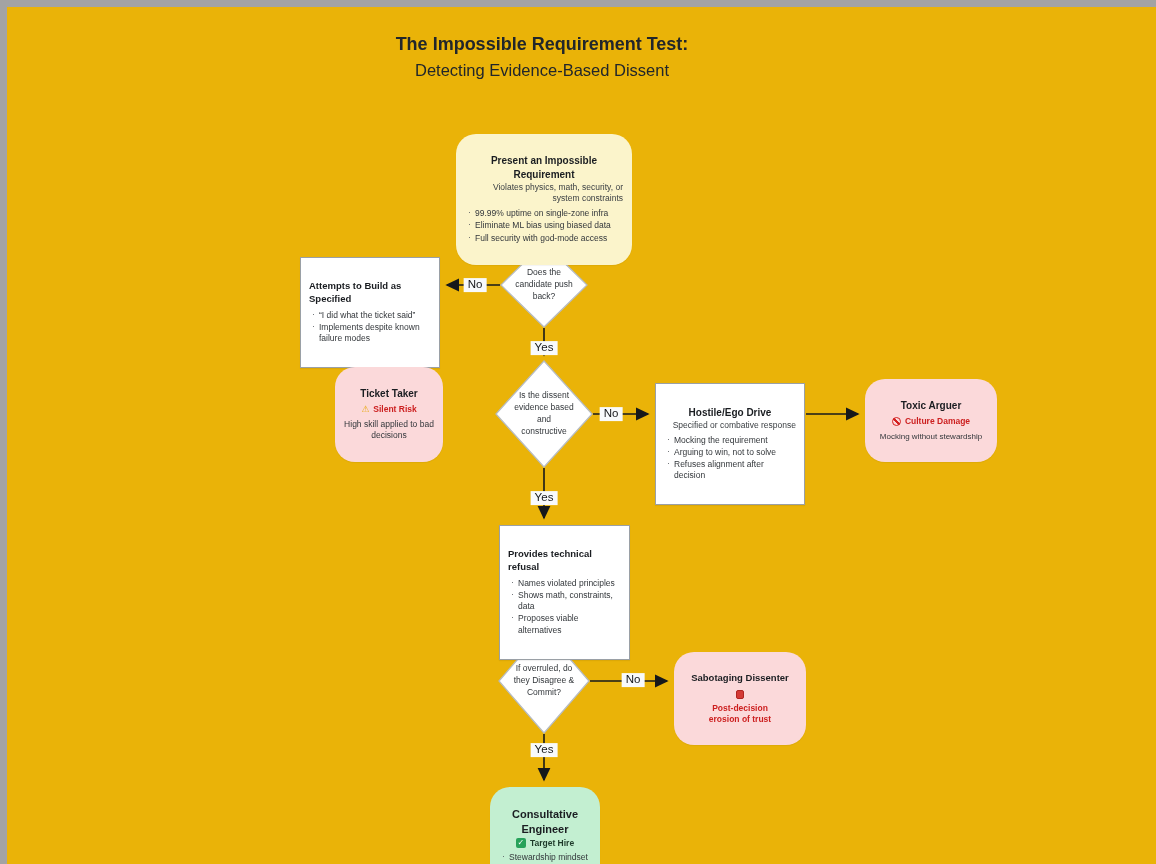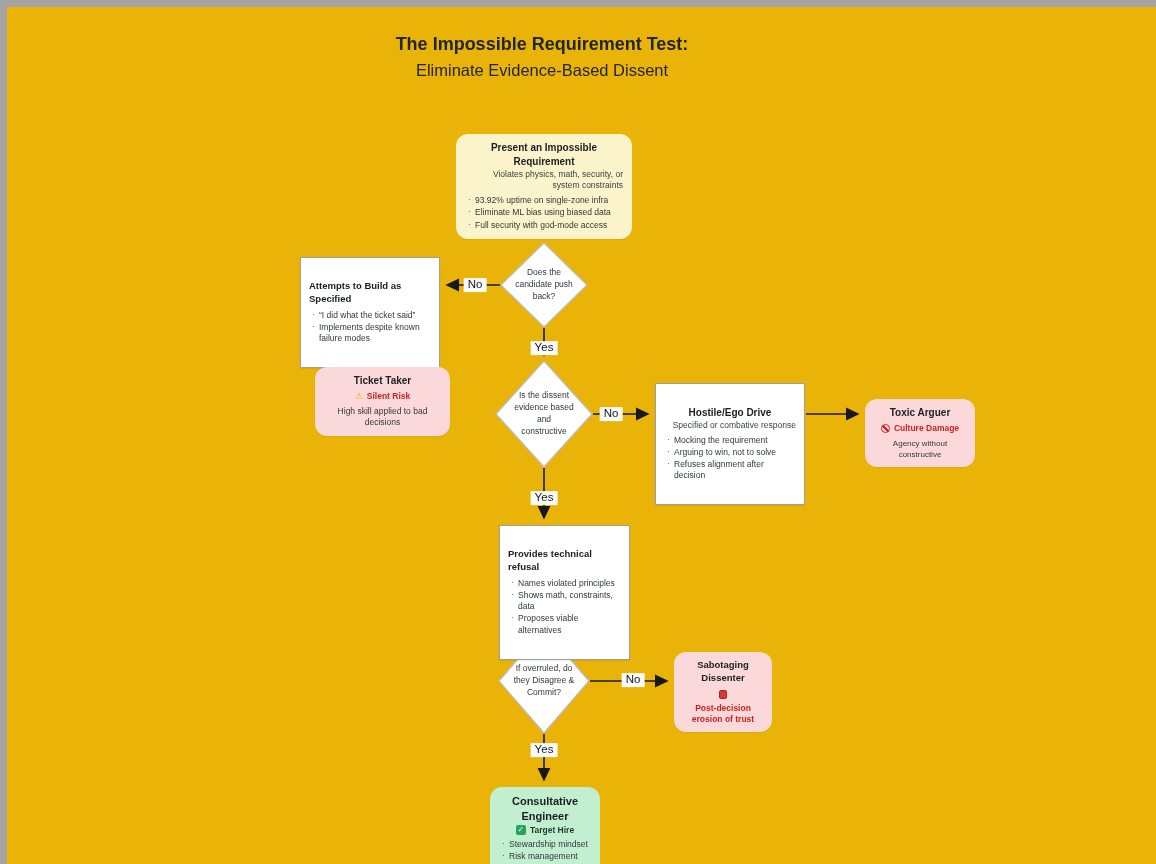--- a/index.html
+++ b/index.html
@@ -12,21 +12,21 @@
   .title-main{font-size:18px;font-weight:bold;color:#21262b;line-height:1.5;}
   .title-sub{font-size:16.5px;color:#21262b;line-height:1.5;}
 
   .edges{position:absolute;left:0;top:0;width:1154px;height:862px;}
 
   .node{position:absolute;box-sizing:border-box;}
   .card-white{
     background:#ffffff;border:1px solid #9aa0a6;padding:22px 8px;
     box-shadow:0 1px 1px rgba(0,0,0,.06);
   }
-  .card-round{border-radius:12px;padding:7px 9px;box-shadow:0 1px 1px rgba(0,0,0,.05);}
+  .card-round{border-radius:20px;padding:20px 9px;box-shadow:0 1px 1px rgba(0,0,0,.05);}
   .bg-yellow{background:#fbf4cb;}
   .bg-pink{background:#fbd9da;}
   .bg-green{background:#c3efd1;}
 
   .n-title{font-size:10px;font-weight:bold;color:#1a1d21;line-height:1.35;}
   .n-title.center{text-align:center;}
   .n-sub{font-size:8.5px;color:#3c4044;text-align:right;line-height:1.3;margin-top:1px;}
   ul.bullets{list-style:none;margin:4px 0 0 0;padding:0;}
   ul.bullets li{
     font-size:8.5px;color:#33373b;line-height:1.32;position:relative;
@@ -62,21 +62,21 @@
     content:"\2713";position:absolute;left:1.5px;top:0.5px;font-size:8px;color:#ffffff;font-weight:bold;
   }
 </style>
 </head>
 <body>
 
 <div class="canvas">
 
   <div class="titleblock">
     <div class="title-main">The Impossible Requirement Test:</div>
-    <div class="title-sub">Eliminate Evidence-Based Dissent</div>
+    <div class="title-sub">Detecting Evidence-Based Dissent</div>
   </div>
 
   <svg class="edges" width="1154" height="862" viewBox="0 0 1154 862">
     <defs>
       <marker id="ah" markerWidth="9" markerHeight="9" refX="7.5" refY="4.5" orient="auto">
         <path d="M0,0.5 L8.5,4.5 L0,8.5 z" fill="#16181b"></path>
       </marker>
     </defs>
     <g stroke="#16181b" stroke-width="1.6" fill="none">
       <path d="M537,205 L537,230" marker-end="url(#ah)"></path>
@@ -94,78 +94,78 @@
       <polygon points="537,236 580,278 537,320 494,278"></polygon>
       <polygon points="537,354 585,407 537,460 489,407"></polygon>
       <polygon points="537,622 582,674 537,726 492,674"></polygon>
     </g>
   </svg>
 
   <div class="node card-round bg-yellow" style="left:449px;top:127px;width:176px;">
     <div class="n-title center">Present an Impossible Requirement</div>
     <div class="n-sub">Violates physics, math, security, or system constraints</div>
     <ul class="bullets">
-      <li>93.92% uptime on single-zone infra</li>
+      <li>99.99% uptime on single-zone infra</li>
       <li>Eliminate ML bias using biased data</li>
       <li>Full security with god-mode access</li>
     </ul>
   </div>
 
   <div class="diamond-label" style="left:537px;top:278px;width:58px;">Does the candidate push back?</div>
 
   <div class="node card-white" style="left:293px;top:250px;width:140px;">
     <div class="n-title" style="font-size:9.5px;">Attempts to Build as Specified</div>
     <ul class="bullets">
       <li>“I did what the ticket said”</li>
       <li>Implements despite known failure modes</li>
     </ul>
   </div>
 
-  <div class="node card-round bg-pink" style="left:308px;top:360px;width:135px;">
+  <div class="node card-round bg-pink" style="left:328px;top:360px;width:108px;">
     <div class="n-title center">Ticket Taker</div>
     <div class="badge-row">
       <span class="icon icon-warning">⚠</span>
       <span class="badge-red">Silent Risk</span>
     </div>
     <div class="n-desc">High skill applied to bad decisions</div>
   </div>
 
   <div class="diamond-label" style="left:537px;top:407px;width:60px;">Is the dissent evidence based and constructive</div>
 
   <div class="node card-white" style="left:648px;top:376px;width:150px;">
     <div class="n-title center">Hostile/Ego Drive</div>
     <div class="n-sub" style="margin-top:0;">Specified or combative response</div>
     <ul class="bullets">
       <li>Mocking the requirement</li>
       <li>Arguing to win, not to solve</li>
       <li>Refuses alignment after decision</li>
     </ul>
   </div>
 
-  <div class="node card-round bg-pink" style="left:858px;top:392px;width:110px;">
+  <div class="node card-round bg-pink" style="left:858px;top:372px;width:132px;">
     <div class="n-title center">Toxic Arguer</div>
     <div class="badge-row">
       <span class="icon icon-prohibited"></span>
       <span class="badge-red">Culture Damage</span>
     </div>
-    <div class="n-desc" style="font-size:8px;">Agency without constructive</div>
+    <div class="n-desc" style="font-size:8px;">Mocking without stewardship</div>
   </div>
 
   <div class="node card-white" style="left:472px;top:518px;width:131px;margin-left:20px;">
     <div class="n-title" style="font-size:9.5px;">Provides technical refusal</div>
     <ul class="bullets">
       <li>Names violated principles</li>
       <li>Shows math, constraints, data</li>
       <li>Proposes viable alternatives</li>
     </ul>
   </div>
 
   <div class="diamond-label" style="left:537px;top:674px;width:62px;">If overruled, do they Disagree &amp; Commit?</div>
 
-  <div class="node card-round bg-pink" style="left:667px;top:645px;width:98px;">
+  <div class="node card-round bg-pink" style="left:667px;top:645px;width:132px;">
     <div class="n-title center" style="font-size:9.5px;">Sabotaging Dissenter</div>
     <div class="badge-row" style="margin-top:5px;flex-direction:column;">
       <span class="icon icon-dynamite"></span>
       <span class="badge-red">Post-decision</span>
     </div>
     <div class="badge-red">erosion of trust</div>
   </div>
 
   <div class="node card-round bg-green" style="left:483px;top:780px;width:110px;">
     <div class="n-title center" style="font-size:11px;">Consultative Engineer</div>

